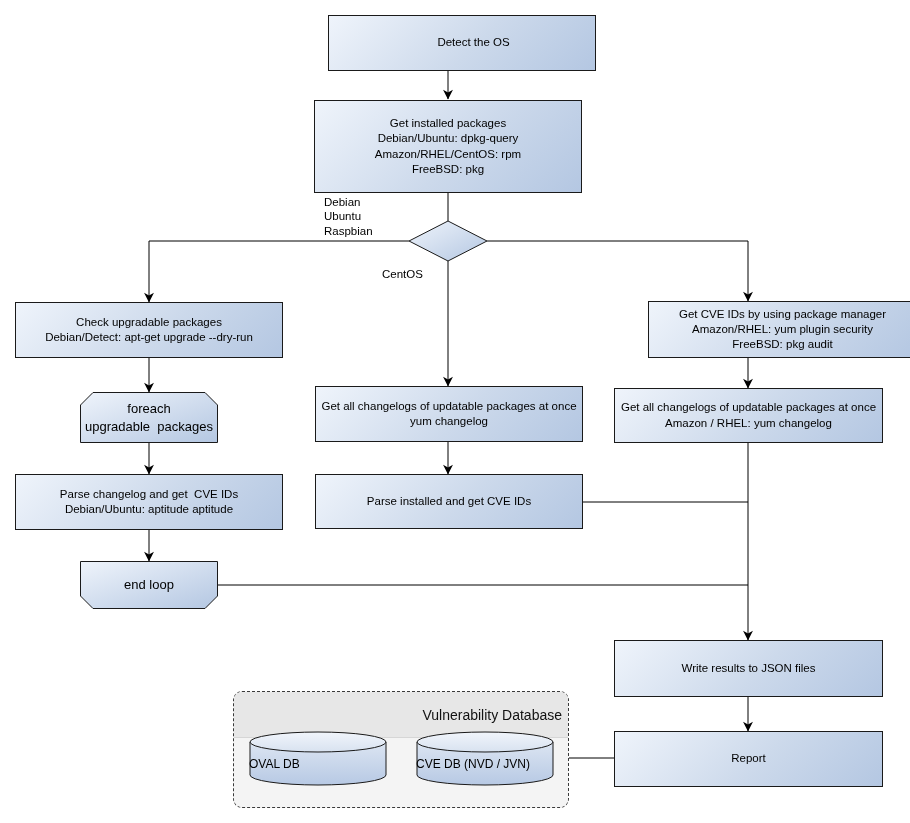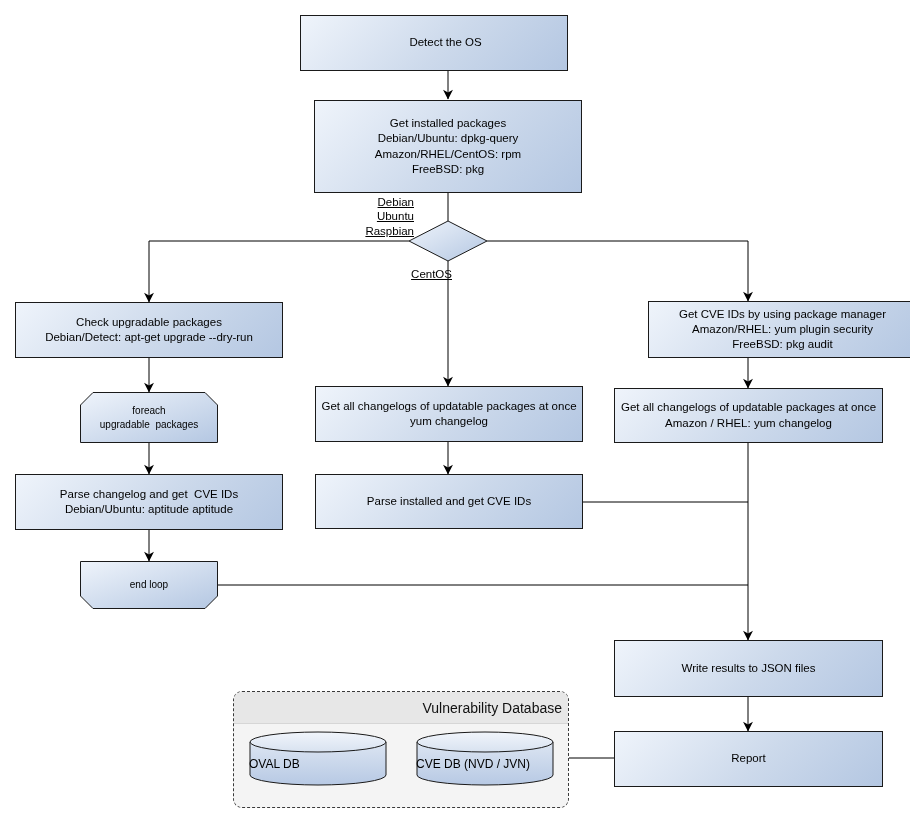--- a/index.html
+++ b/index.html
@@ -16,37 +16,37 @@
     display:flex; align-items:center; justify-content:center;
     font-size:11.5px; line-height:1.32;
   }
   .txt { white-space:pre-wrap; width:max-content; text-align:center; }
 
   .shape { position:absolute; }
   .shape svg { position:absolute; left:0; top:0; }
   .shape .txt {
     position:absolute; left:0; top:0; right:0; bottom:0;
     display:flex; align-items:center; justify-content:center;
-    font-size:10px; line-height:1.32; width:auto;
+    font-size:13px; line-height:1.32; width:auto;
   }
 
   .edge-label {
     position:absolute; font-size:11.5px; line-height:1.25;
-    text-align:right; white-space:pre-wrap;text-decoration:underline;
+    text-align:left; white-space:pre-wrap;
   }
 
   .vuln {
     position:absolute; left:233px; top:691px; width:336px; height:117px;
     box-sizing:border-box; border:1.5px dashed #3a3a3a; border-radius:9px;
     background:#f4f4f4; overflow:hidden;
   }
   .vuln-header {
     height:21px; background:#e7e7e7; border-bottom:1px solid #d6d6d6;
     display:flex; align-items:center; justify-content:flex-end;
-    padding:5px 6px; font-size:14px; color:#111;
+    padding:12px 6px; font-size:14px; color:#111;
   }
   .cyl { position:absolute; width:138px; height:55px; }
   .cyl .txt {
     position:absolute; left:0; top:10px; right:0; bottom:0;
     display:flex; align-items:center; justify-content:center;
     font-size:12px;
   }
 </style>
 </head>
 <body>
@@ -103,21 +103,21 @@
   </div>
 
   <div class="cyl" style="left:416px; top:731px;">
     <svg width="138" height="55">
       <path d="M1,11 L1,44 A68,10 0 0 0 137,44 L137,11" fill="url(#gCylBody)" stroke="#1a1a1a" stroke-width="1"></path>
       <ellipse cx="69" cy="11" rx="68" ry="10" fill="url(#gCylTop)" stroke="#1a1a1a" stroke-width="1"></ellipse>
     </svg>
     <div class="txt">CVE DB (NVD / JVN)</div>
   </div>
 
-  <div class="node" style="left:300px; top:15px; width:268px; height:56px;padding-left:23px;">
+  <div class="node" style="left:328px; top:15px; width:268px; height:56px;padding-left:23px;">
     <div class="txt">Detect the OS</div>
   </div>
 
   <div class="node" style="left:314px; top:100px; width:268px; height:93px;">
     <div class="txt">Get installed packages
 Debian/Ubuntu: dpkg-query
 Amazon/RHEL/CentOS: rpm
 FreeBSD: pkg</div>
   </div>
 

